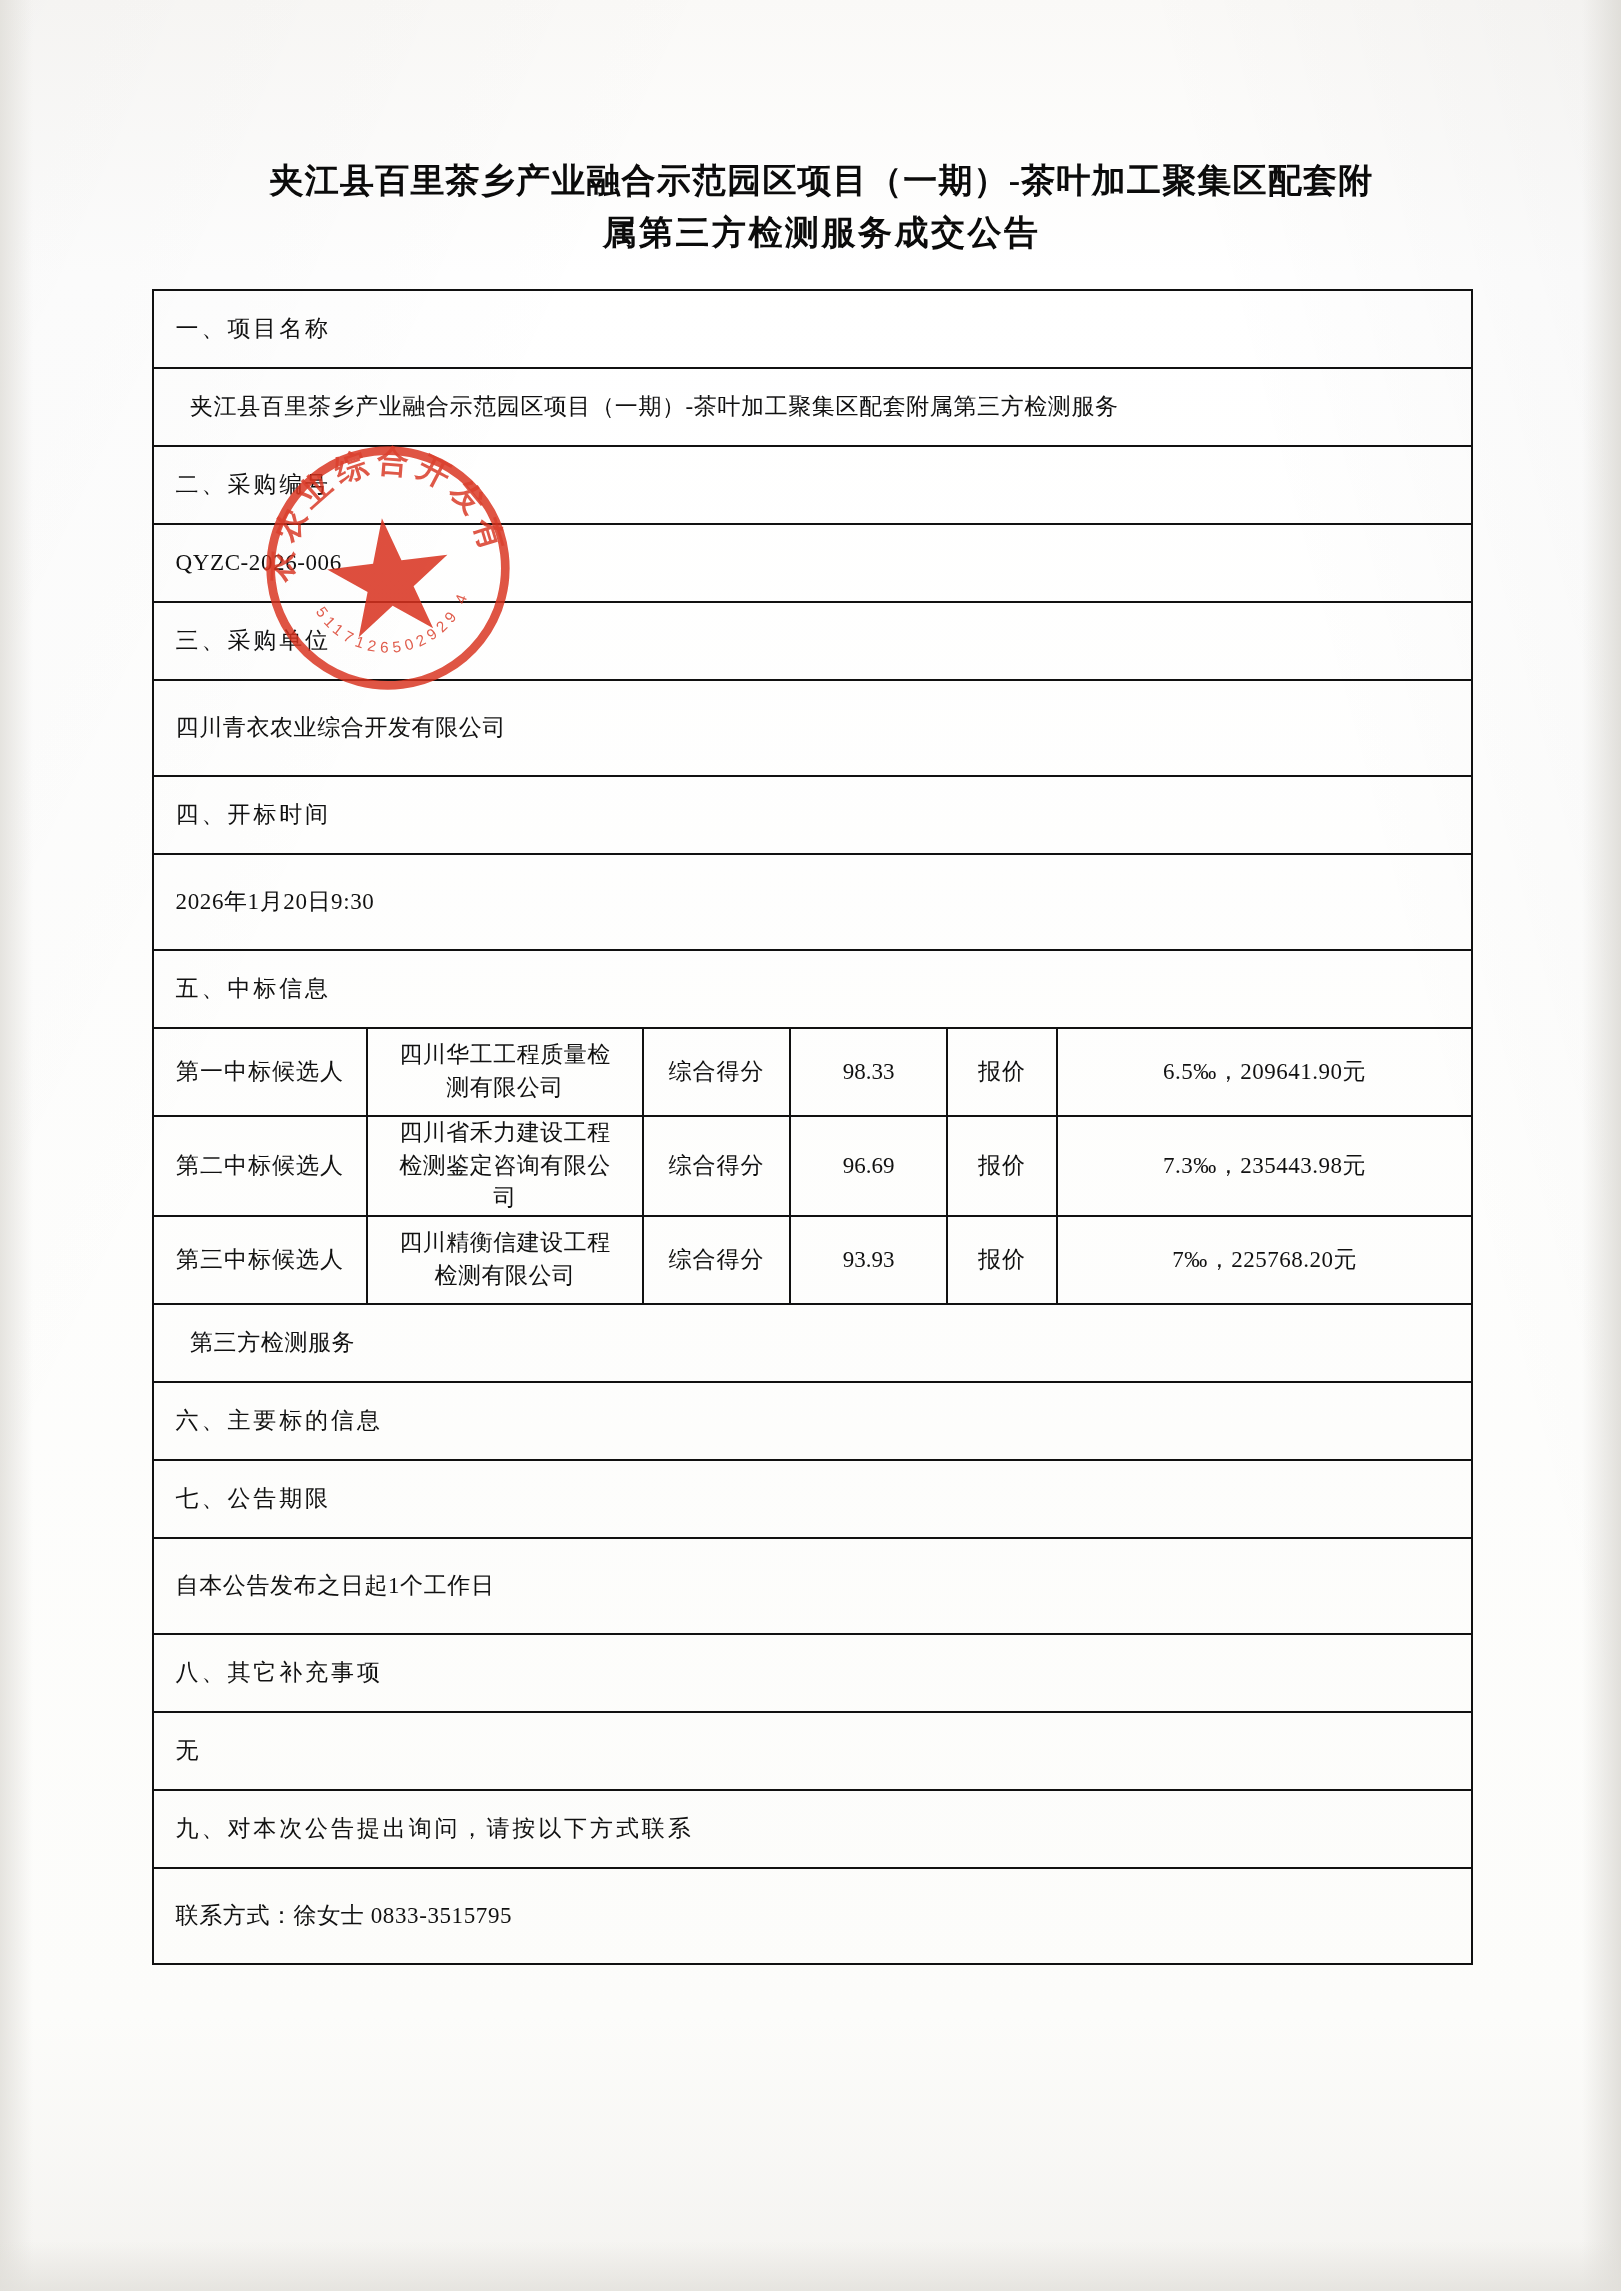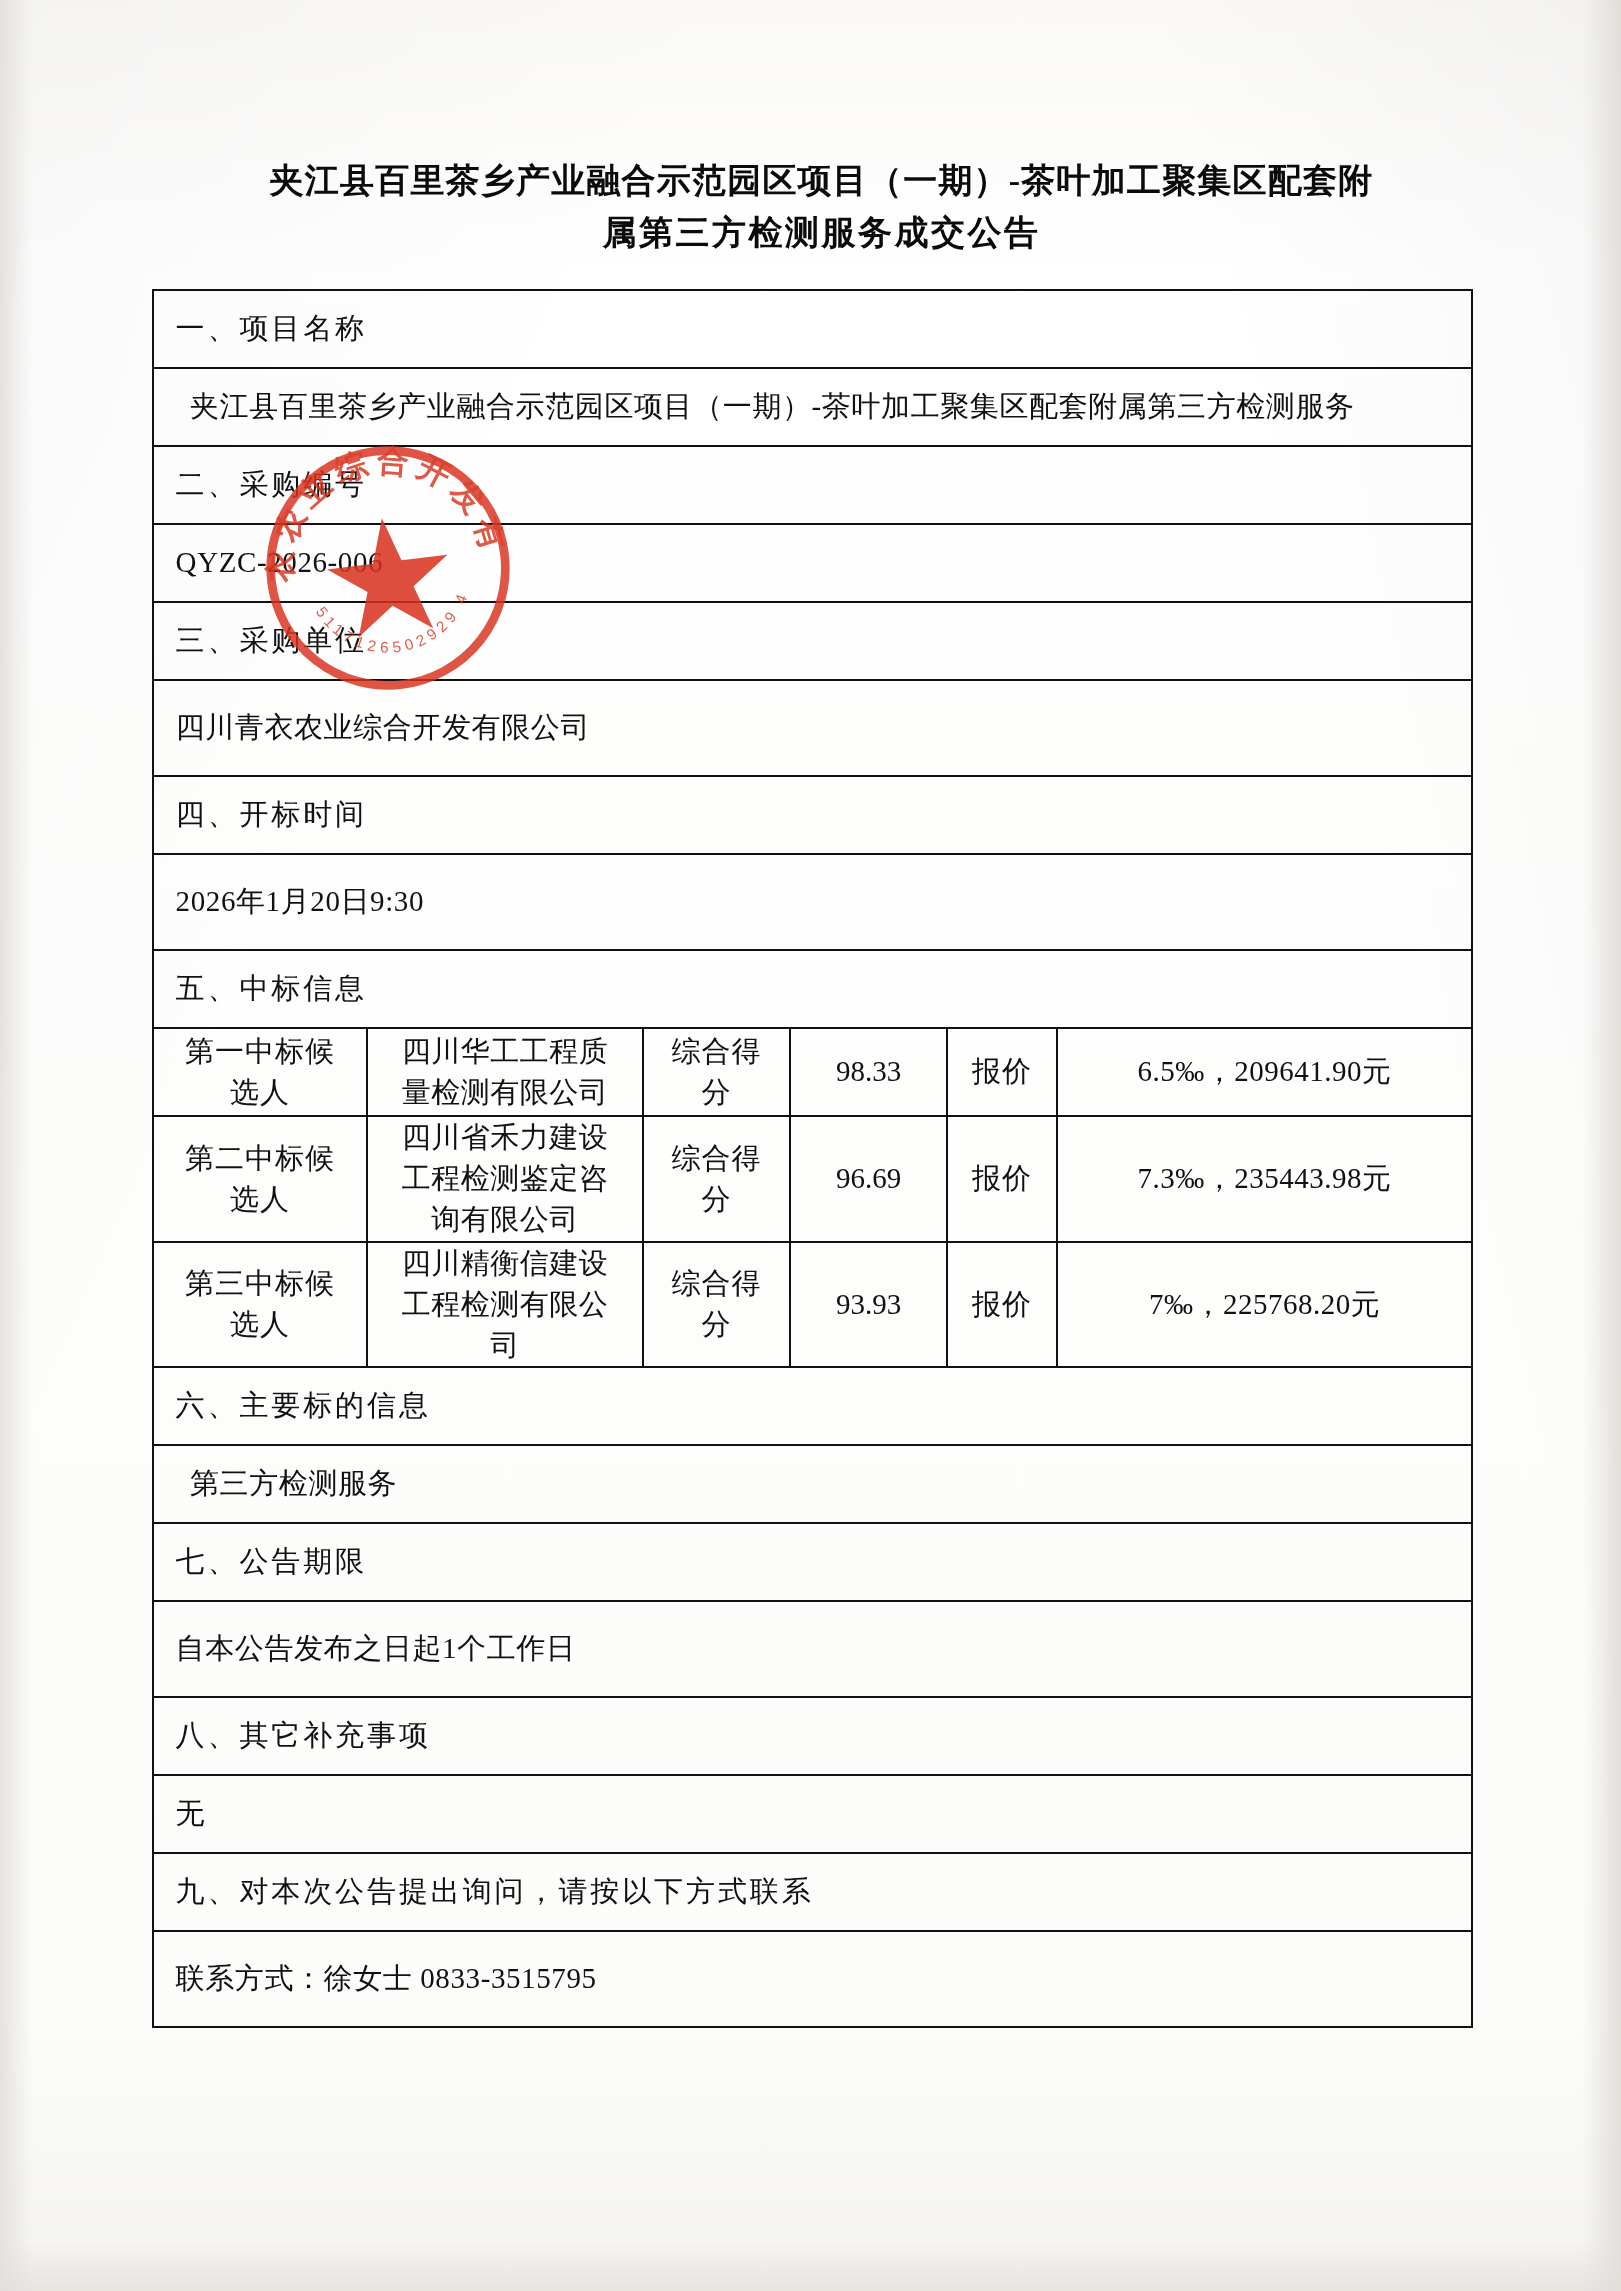--- a/index.html
+++ b/index.html
@@ -58,21 +58,21 @@
     position: absolute;
     left: 152px;
     top: 289px;
     width: 1318px;
     border-collapse: collapse;
     table-layout: fixed;
   }
   table.doc td {
     border: 2px solid #111;
     padding: 0 21.6px;
-    font-size: 29px;
+    font-size: 23px;
     color: #111;
     vertical-align: middle;
     line-height: 1.42;
   }
   td.section-head {
     height: 76px;
     letter-spacing: 2.9px;
     padding-left: 31px;
   }
   td.section-body {
@@ -205,24 +205,24 @@
       <tr>
         <td class="bid-label">第三中标候选人</td>
         <td class="bid-company">四川精衡信建设工程检测有限公司</td>
         <td class="bid-scorelabel">综合得分</td>
         <td class="bid-score">93.93</td>
         <td class="bid-pricelabel">报价</td>
         <td class="bid-price">7‰，225768.20元</td>
       </tr>
 
       <tr>
+        <td class="section-body indent" colspan="6">第三方检测服务</td>
+      </tr>
+      <tr>
         <td class="section-head" colspan="6">六、主要标的信息</td>
-      </tr>
-      <tr>
-        <td class="section-body indent" colspan="6">第三方检测服务</td>
       </tr>
       <tr>
         <td class="section-head" colspan="6">七、公告期限</td>
       </tr>
       <tr>
         <td class="section-body tall" colspan="6">自本公告发布之日起1个工作日</td>
       </tr>
       <tr>
         <td class="section-head" colspan="6">八、其它补充事项</td>
       </tr>

